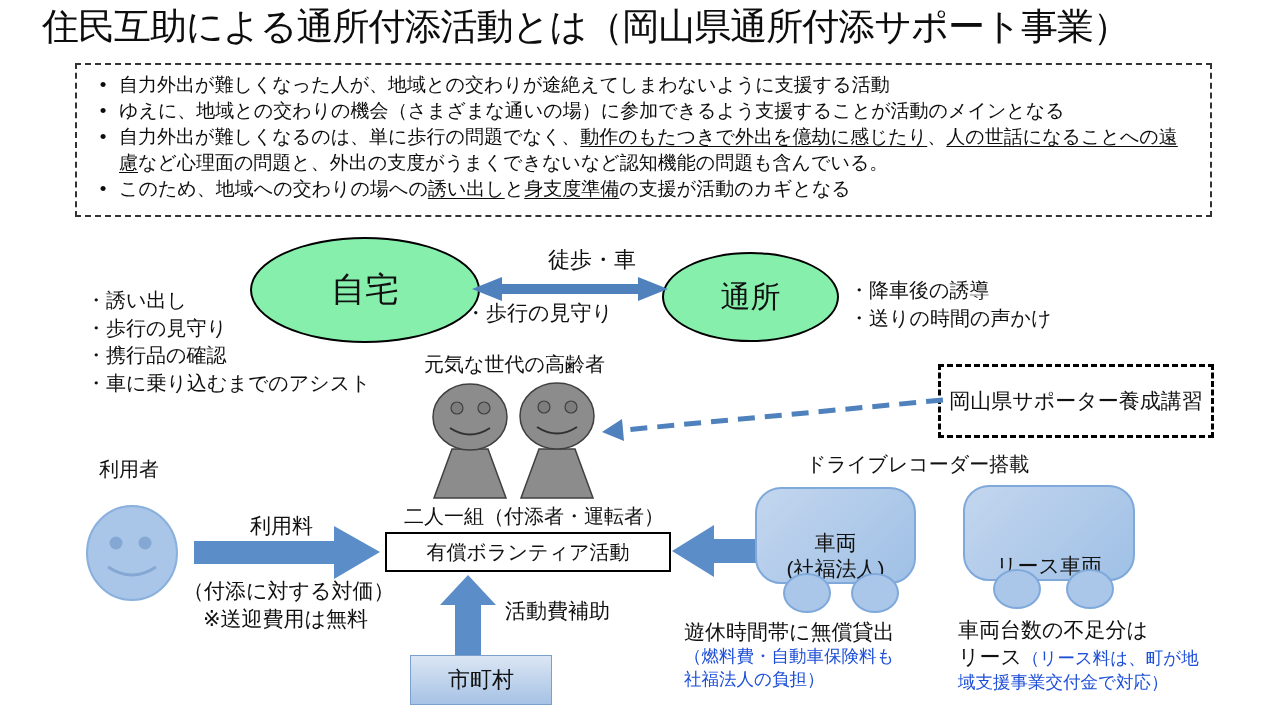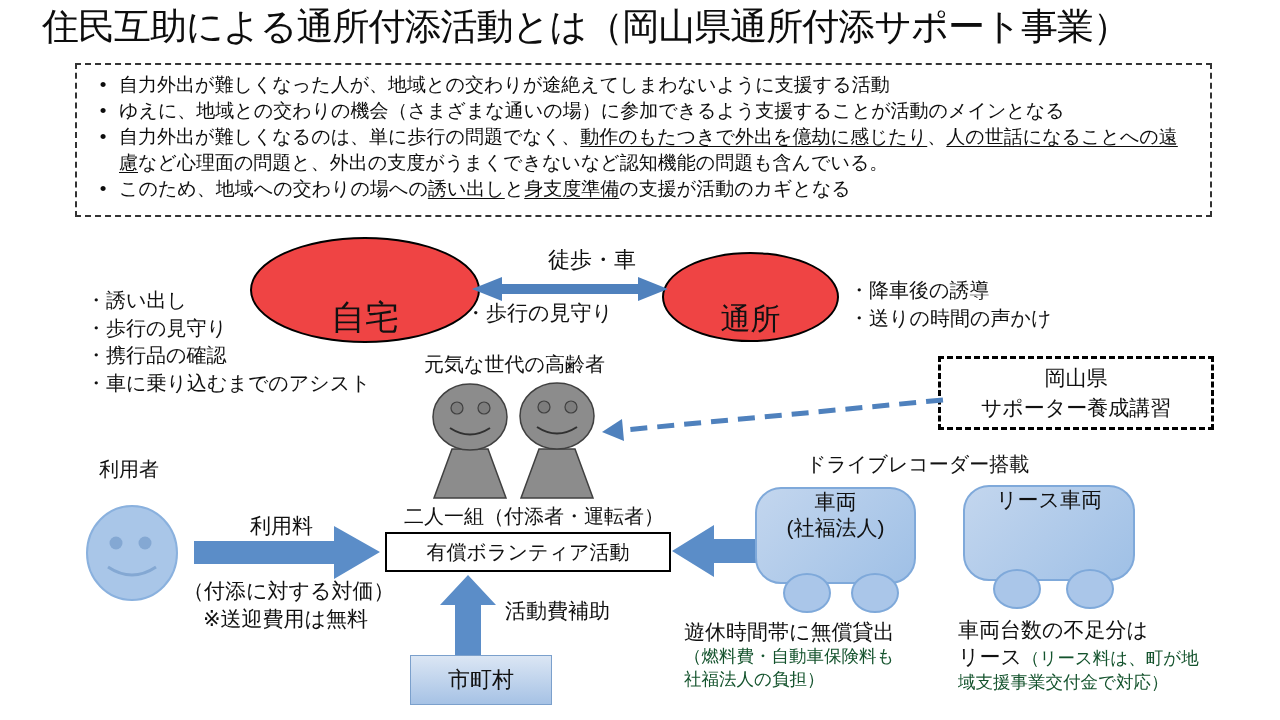--- a/index.html
+++ b/index.html
@@ -10,63 +10,63 @@
 
   .title { left:42px; top:2px; width:1220px; font-size:37px; letter-spacing:-1px; color:#0d0d0d; white-space:nowrap; }
 
   .keybox { left:75px; top:63px; width:1137px; height:154px; border:2px dashed #333;
             padding:7px 14px 4px 10px; font-size:19px; line-height:26px; color:#0d0d0d; }
   .b { display:flex; }
   .b .dot { width:32px; text-align:center; flex:0 0 32px; }
   .b .txt { flex:1; }
   .u { text-decoration:underline; text-underline-offset:3px; }
 
-  .oval { border:2px solid #000; border-radius:50%; display:flex; align-items:flex-end; justify-content:center; background:#ef4444; }
+  .oval { border:2px solid #000; border-radius:50%; display:flex; align-items:center; justify-content:center; background:#86efac; }
   .oval-home { left:250px; top:237px; width:230px; height:106px; font-size:34px; }
   .oval-fac  { left:662px; top:252px; width:177px; height:90px; font-size:30px; }
   .transport-lbl { left:497px; top:245px; width:190px; text-align:center; font-size:22px; }
   .walkwatch-lbl { left:465px; top:299px; font-size:21px; }
   .home-tasks { left:86px; top:287px; font-size:20px; line-height:27.5px; }
   .fac-tasks  { left:849px; top:276px; font-size:20px; line-height:28px; }
   .elderly-lbl { left:424px; top:351px; font-size:20px; }
   .pair-lbl { left:404px; top:503px; font-size:20px; }
   .user-lbl { left:99px; top:456px; font-size:20px; }
   .recorder-lbl { left:806px; top:451px; font-size:20px; }
   .fee-lbl { left:250px; top:512px; font-size:21px; }
   .fee-note1 { left:183px; top:577px; font-size:21px; }
   .fee-note2 { left:203px; top:605px; font-size:21px; }
   .subsidy-lbl { left:505px; top:597px; font-size:21px; }
 
-  .training-box { left:938px; top:356px; width:276px; height:74px; border:3px dashed #000;
-                  display:flex; flex-direction:column; align-items:center; justify-content:center;
+  .training-box { left:938px; top:364px; width:276px; height:74px; border:3px dashed #000;
+                  display:flex; align-items:center; justify-content:center;
                   font-size:21px; line-height:30px; background:#fff; }
 
   .volunteer-box { left:385px; top:532px; width:286px; height:40px; border:2px solid #000; background:#fff;
                    display:flex; align-items:center; justify-content:center; font-size:20px; }
 
   .muni-box { left:410px; top:655px; width:142px; height:50px; border:1px solid #7ba0cc;
               background:linear-gradient(#dbe6f4,#a6c2e5);
               display:flex; align-items:center; justify-content:center; font-size:22px; }
 
   .vehicle { border:2px solid #7fa9da; background:linear-gradient(135deg,#c3d6ee,#9fc0e6); border-radius:26px;
-             display:flex; flex-direction:column; align-items:center; justify-content:flex-start;
+             display:flex; flex-direction:column; align-items:center; justify-content:flex-end;
              font-size:21px; line-height:26px; }
   .v1 { left:755px; top:487px; width:161px; height:97px; }
   .v2 { left:963px; top:485px; width:172px; height:96px; }
   .wheel { background:#aac6e9; border:2px solid #7fa9da; border-radius:50%; }
   .w1a { left:783px; top:573px; width:48px; height:40px; }
   .w1b { left:851px; top:573px; width:48px; height:40px; }
   .w2a { left:993px; top:569px; width:48px; height:40px; }
   .w2b { left:1066px; top:569px; width:48px; height:40px; }
 
   .note { line-height:24px; }
   .v1-note { left:684px; top:618px; }
   .v2-note { left:958px; top:616px; }
   .note .big { font-size:21px; line-height:27px; }
-  .note .small { font-size:17.5px; line-height:23px; color:#14532d; }
+  .note .small { font-size:17.5px; line-height:23px; color:#1d4ed8; }
 </style>
 </head>
 <body>
 
 <div id="slide">
 
   <div class="abs title">住民互助による通所付添活動とは（岡山県通所付添サポート事業）</div>
 
   <div class="abs keybox">
     <div class="b">

